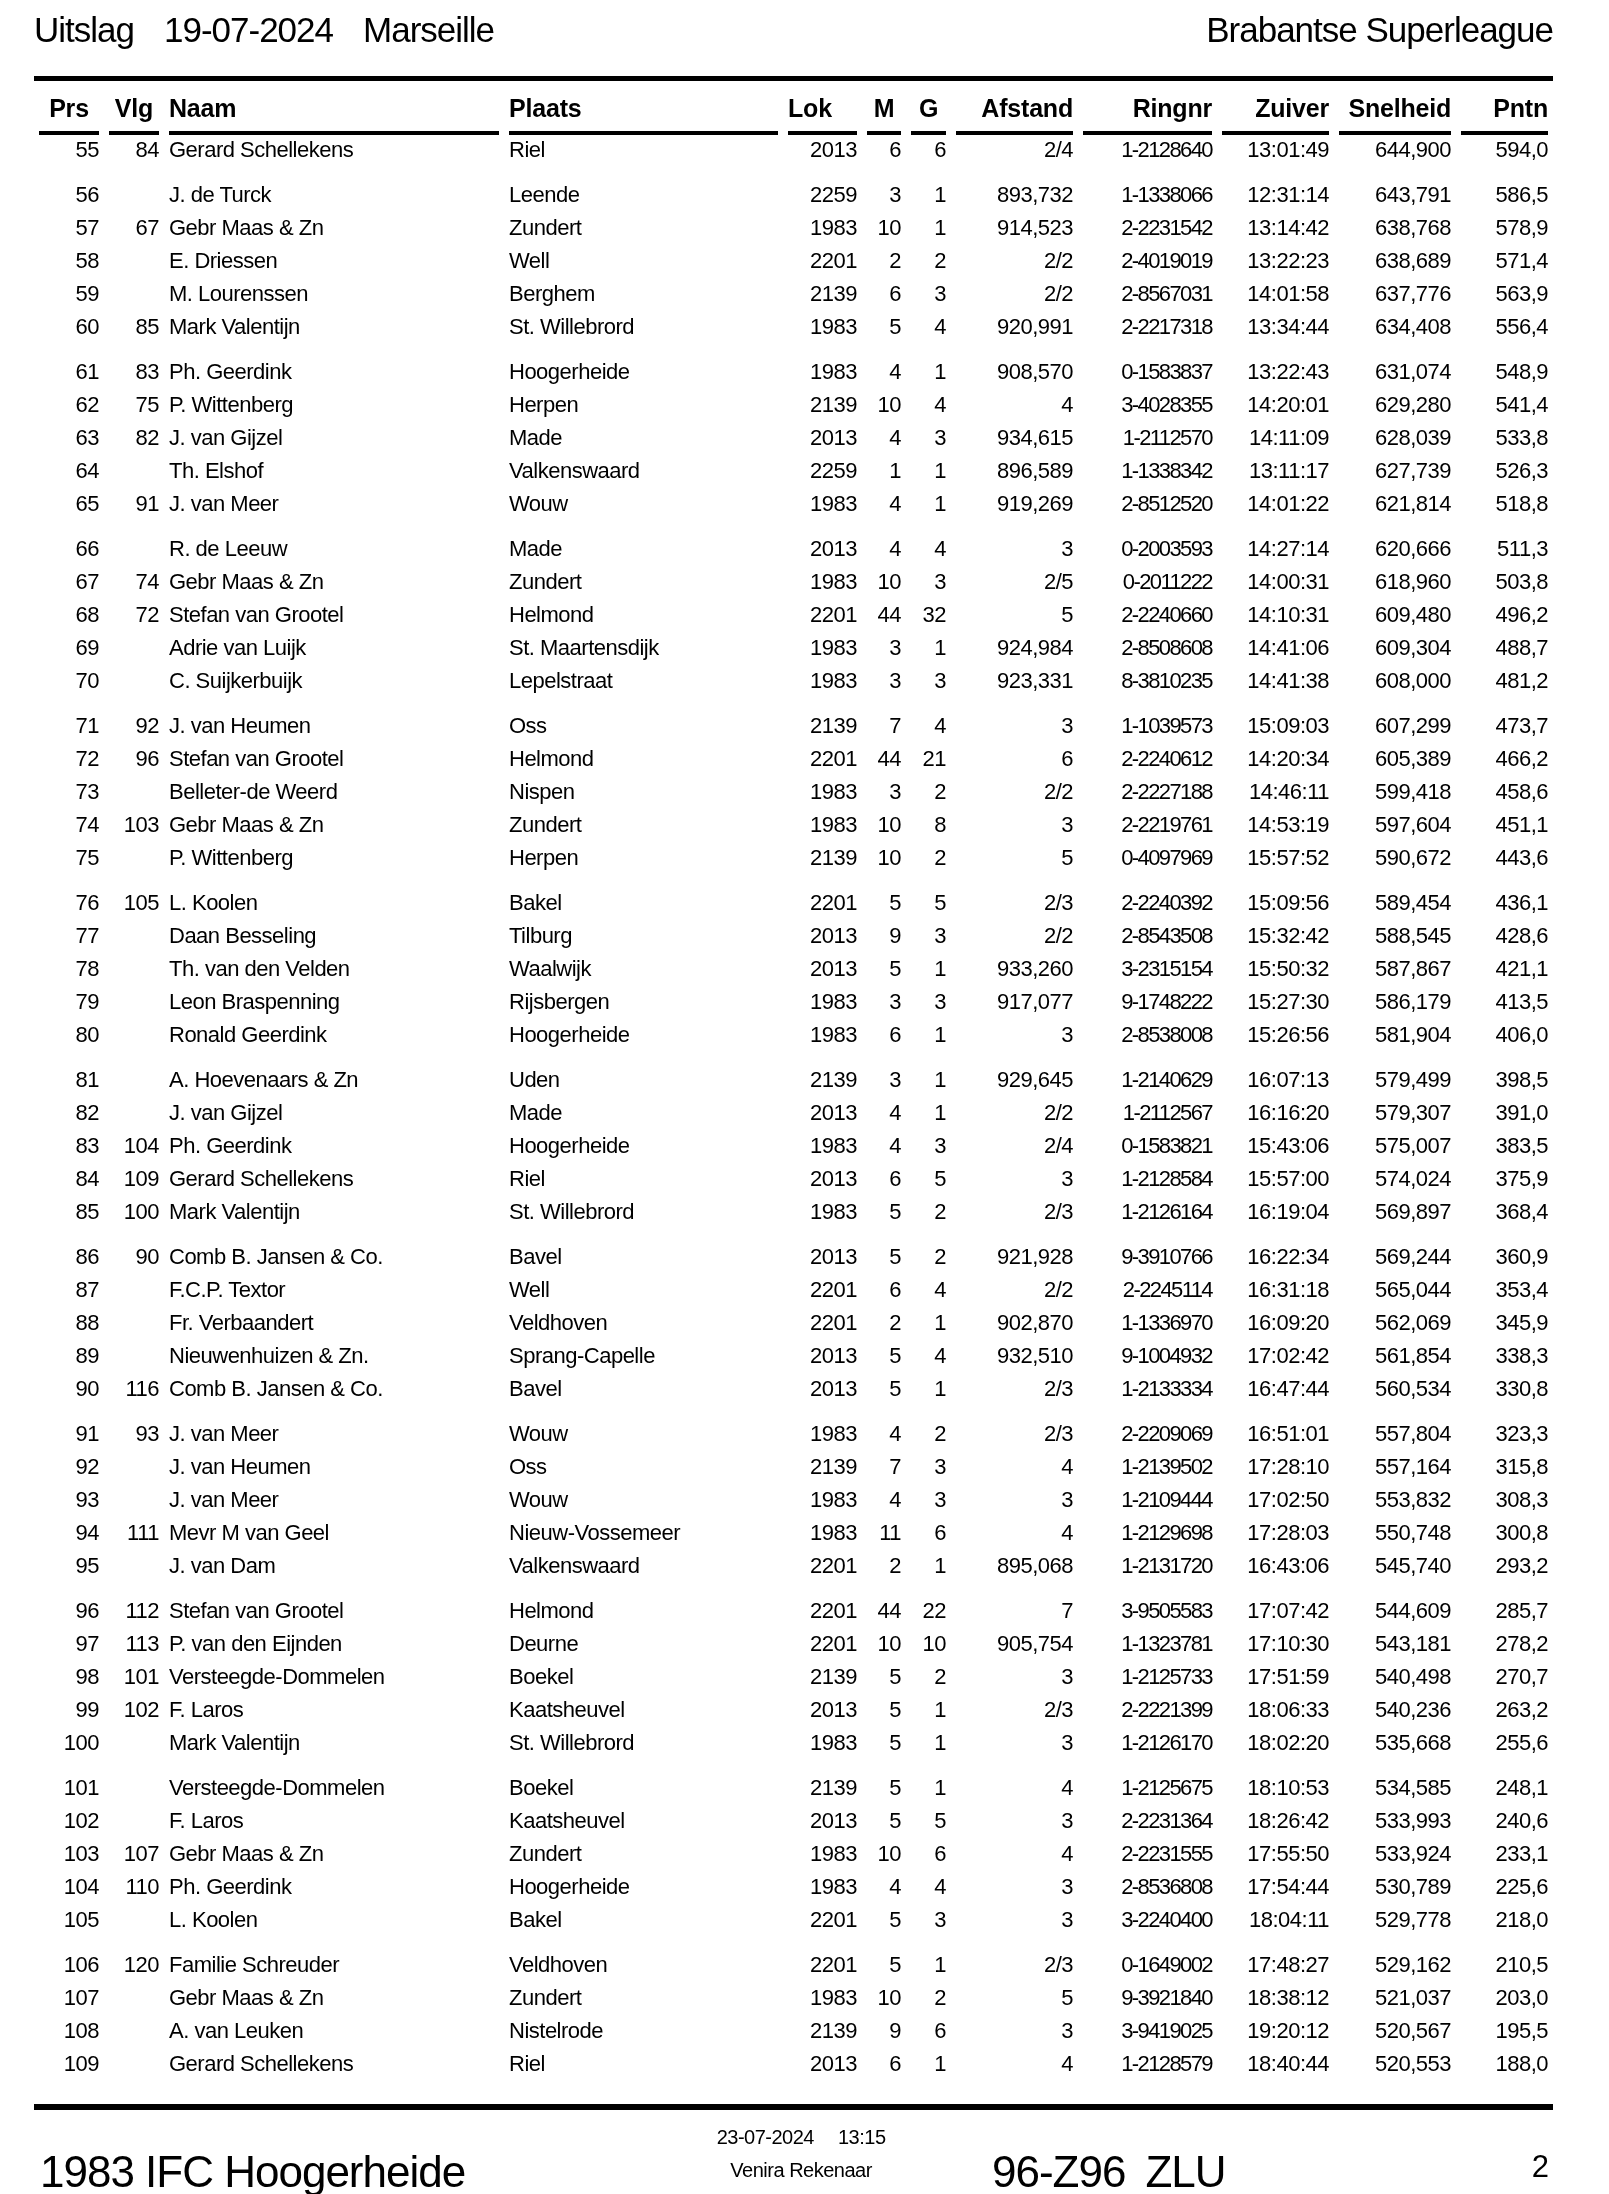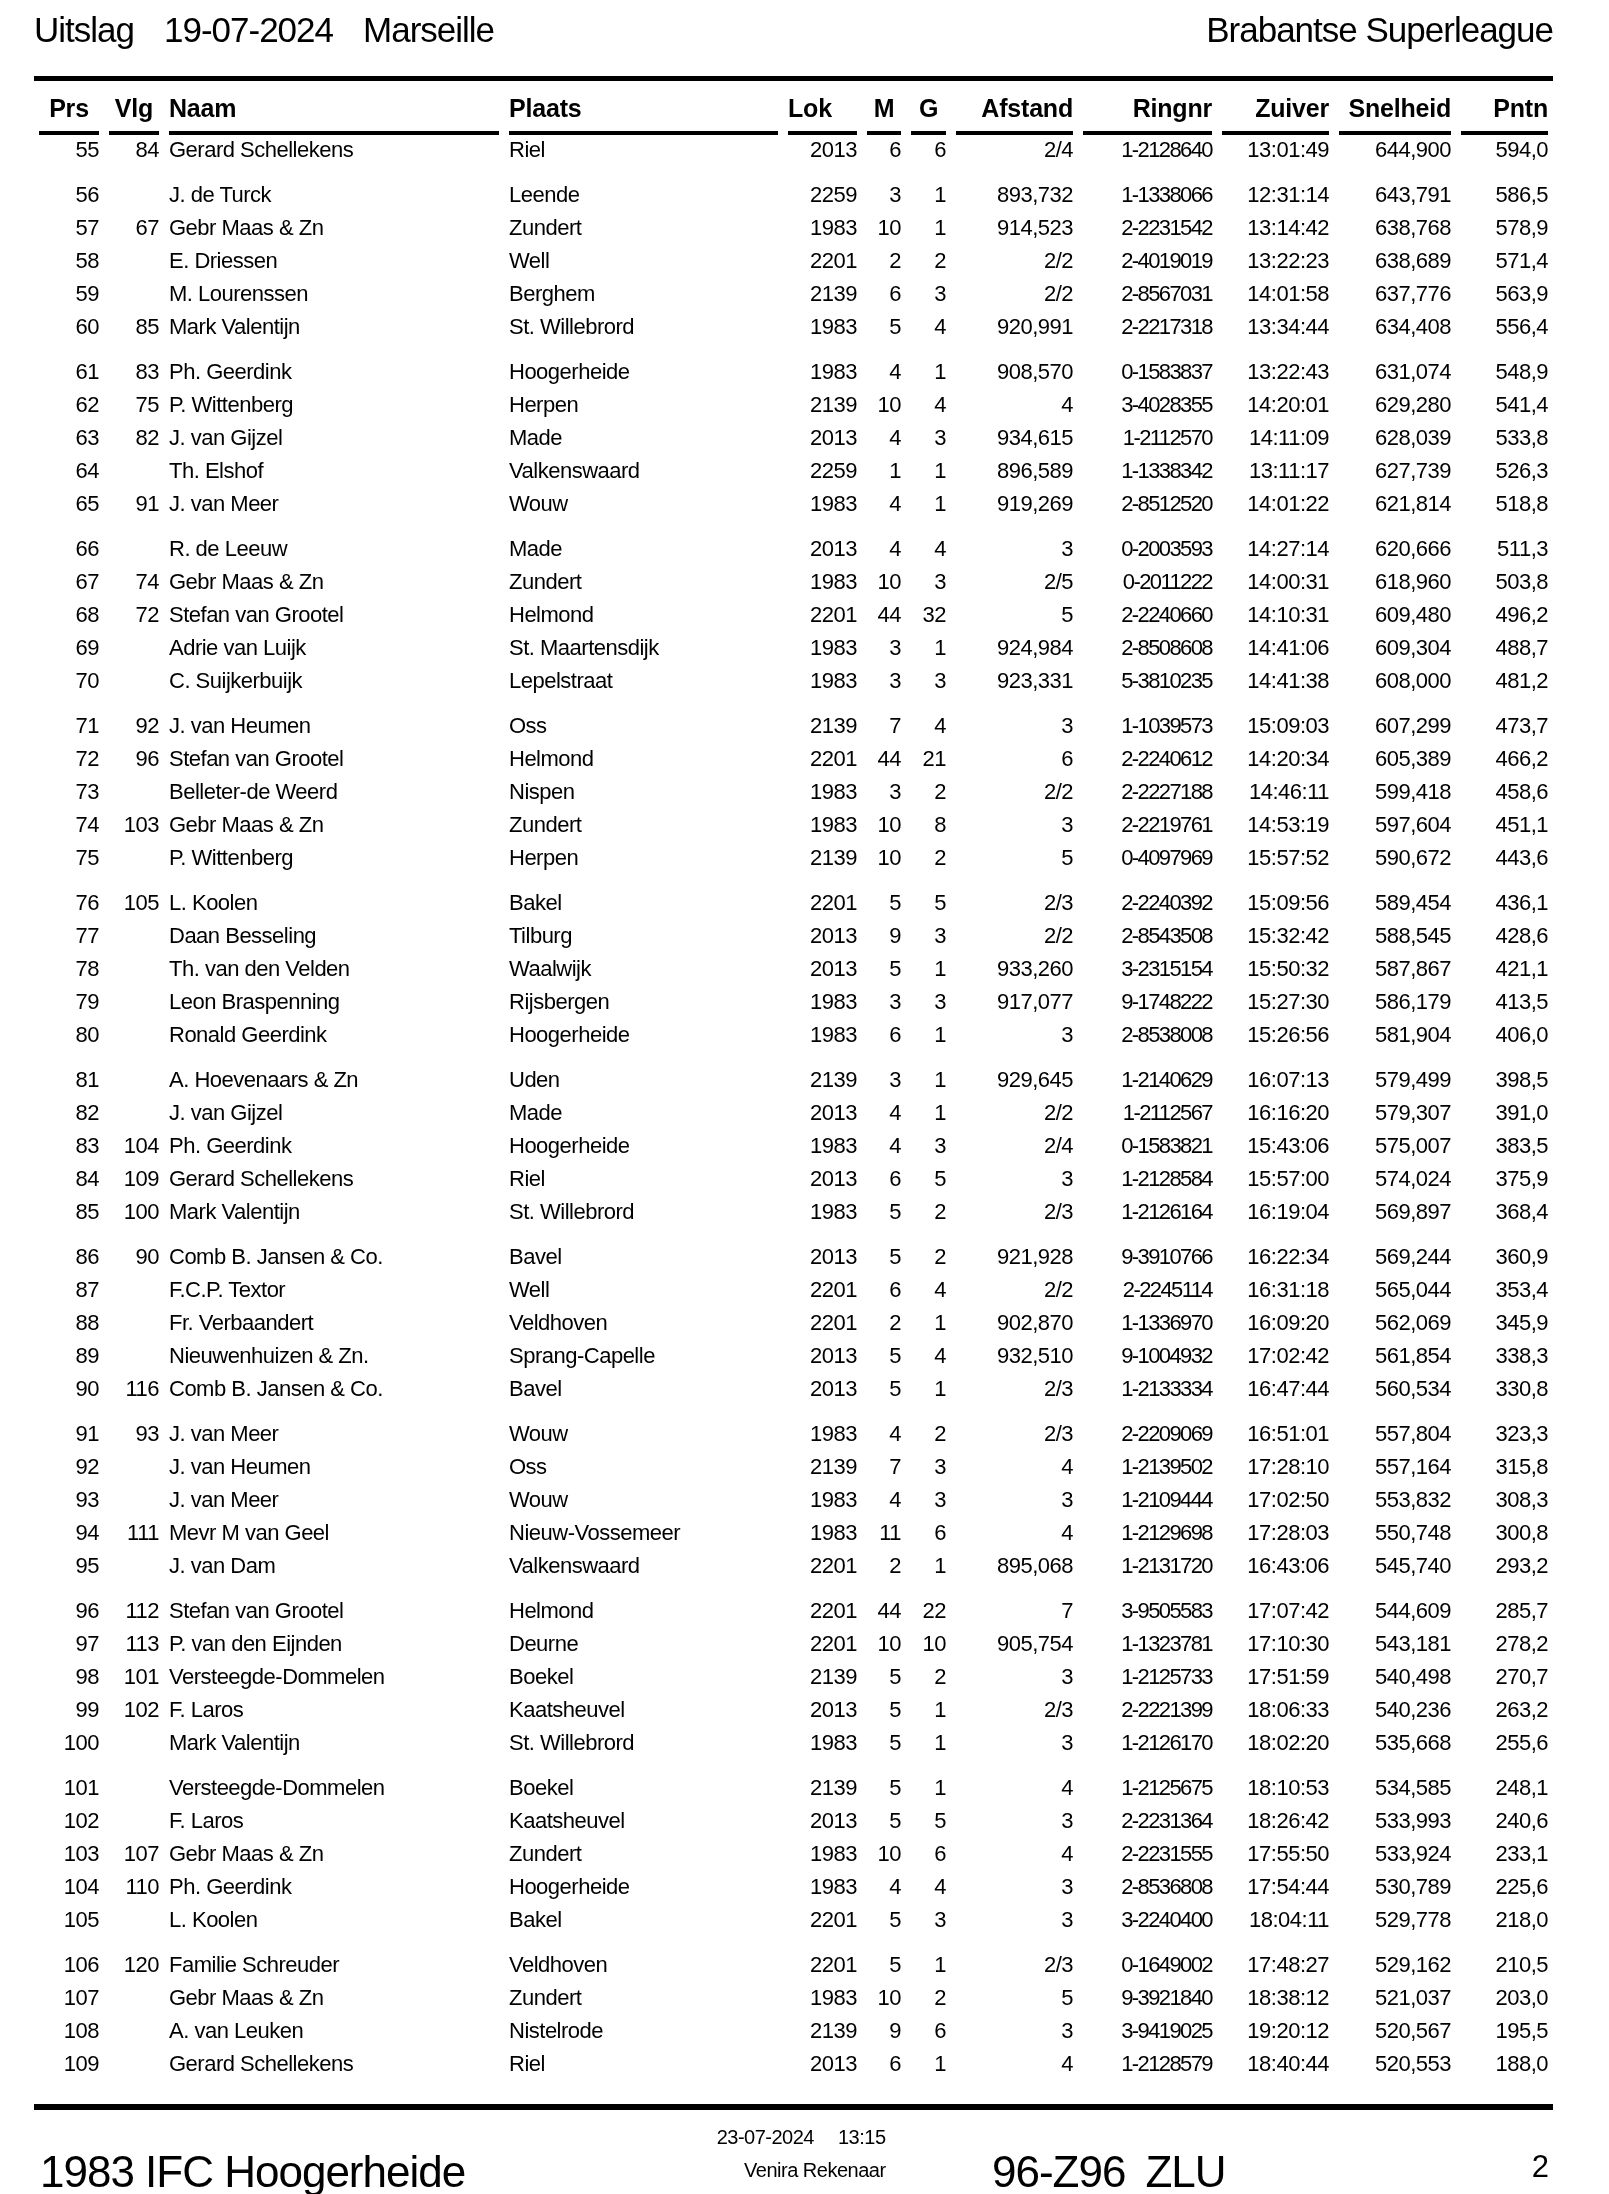--- a/index.html
+++ b/index.html
@@ -56,21 +56,21 @@
   .footer-club {
     position: absolute; top: 2147px; left: 40px;
     font-size: 44px; letter-spacing: -1px; white-space: nowrap;
   }
   .footer-center {
     position: absolute; top: 2126px; left: 50%; transform: translateX(-52%);
     text-align: center; font-size: 20px; letter-spacing: -0.5px; white-space: nowrap;
   }
   .footer-center .line1 span { margin-right: 24px; }
   .footer-center .line1 span:last-child { margin-right: 0; }
-  .footer-center .line2 { margin-top: 10px; text-align: right; }
+  .footer-center .line2 { margin-top: 10px; }
   .footer-race {
     position: absolute; top: 2147px; left: 992px;
     font-size: 44px; letter-spacing: -1px; white-space: nowrap;
   }
   .footer-race span { margin-right: 20px; }
   .footer-race span:last-child { margin-right: 0; }
   .footer-page {
     position: absolute; top: 2149px; right: 60px;
     font-size: 31px;
   }
@@ -355,21 +355,21 @@
       </tr>
       <tr>
         <td class="al-r">70</td>
         <td class="al-r"></td>
         <td class="al-l">C. Suijkerbuijk</td>
         <td class="al-l">Lepelstraat</td>
         <td class="al-r">1983</td>
         <td class="al-r">3</td>
         <td class="al-r">3</td>
         <td class="al-r">923,331</td>
-        <td class="al-r rn">5-3810235</td>
+        <td class="al-r rn">8-3810235</td>
         <td class="al-r">14:41:38</td>
         <td class="al-r">608,000</td>
         <td class="al-r">481,2</td>
       </tr>
       <tr class="group-start">
         <td class="al-r">71</td>
         <td class="al-r">92</td>
         <td class="al-l">J. van Heumen</td>
         <td class="al-l">Oss</td>
         <td class="al-r">2139</td>

